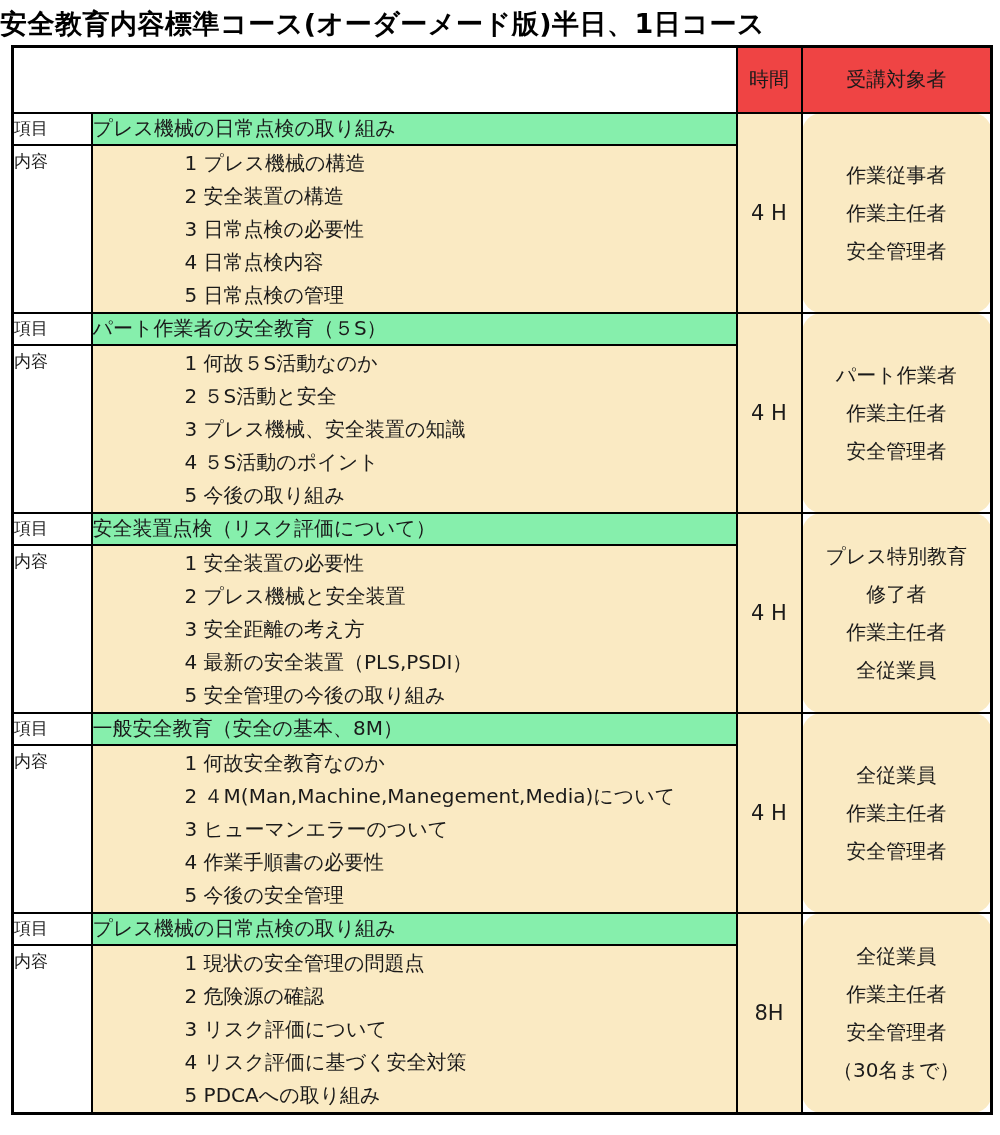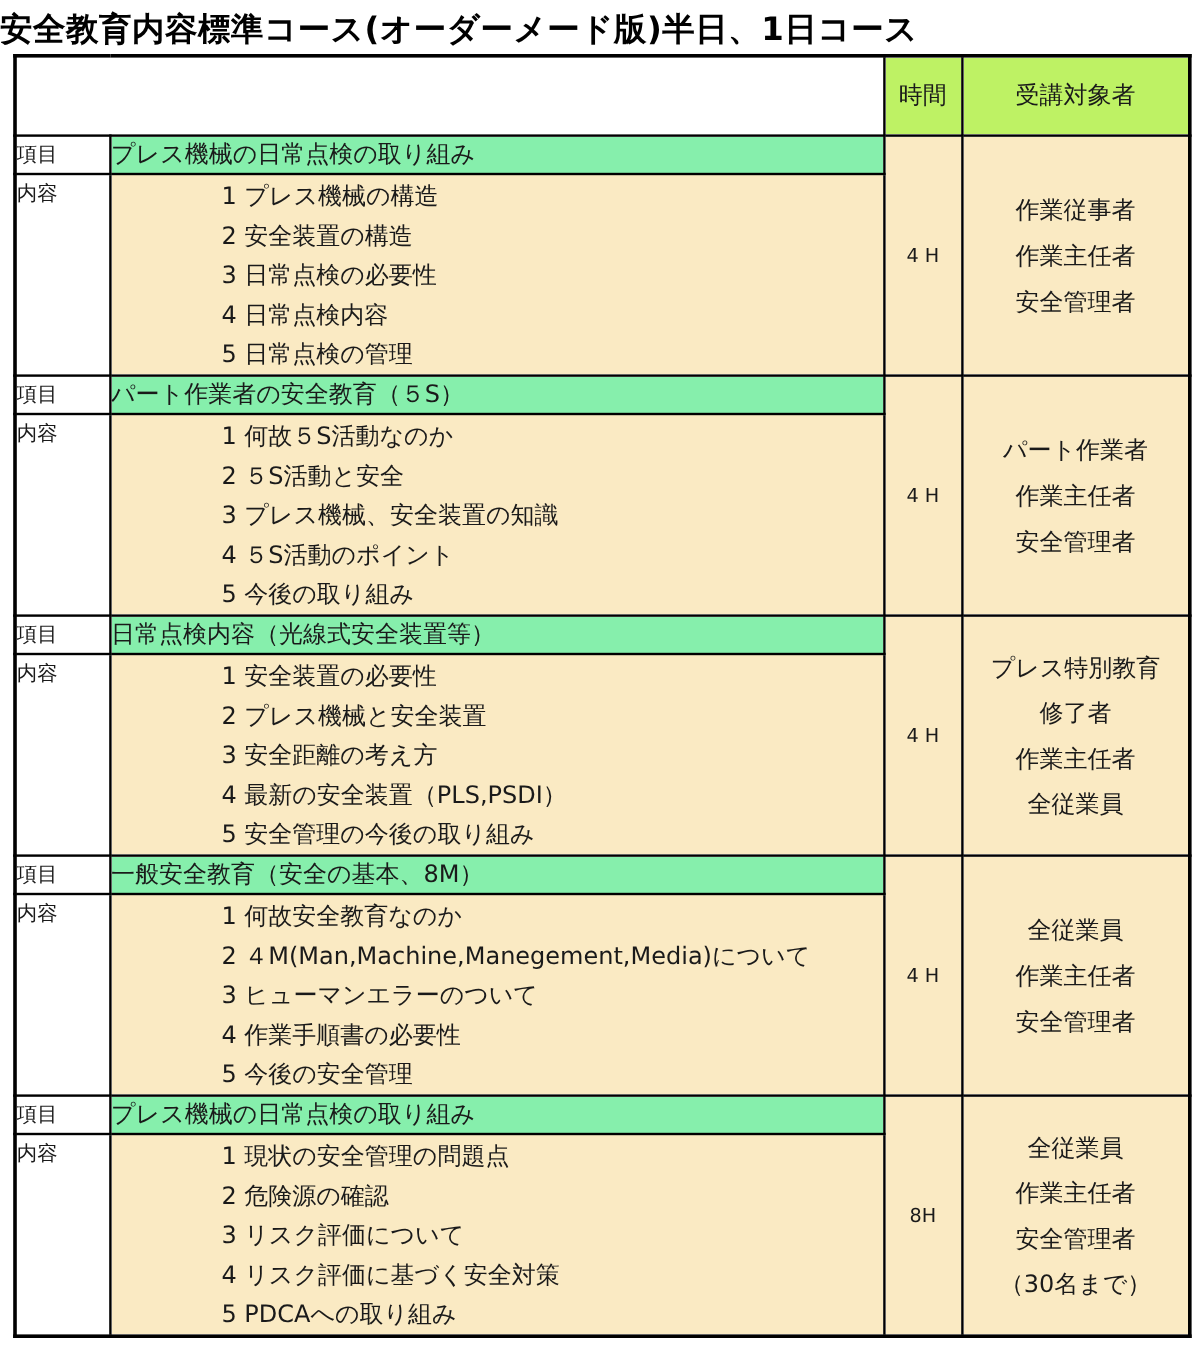--- a/index.html
+++ b/index.html
@@ -38,21 +38,21 @@
     border: 2px solid #000000;
     padding: 0;
     overflow: hidden;
   }
   tr.hdr-row { height: 66px; }
   tr.item-row { height: 32px; }
   tr.content-row { height: 163px; }
 
   td.hdr-blank { background: #ffffff; }
   td.hdr {
-    background: #bef264;
+    background: #ef4444;
     text-align: center;
     vertical-align: middle;
     font-size: 20px;
   }
   td.row-label {
     background: #ffffff;
     font-size: 17px;
   }
   td.row-label.top {
     vertical-align: top;
@@ -73,29 +73,30 @@
   .content-list {
     white-space: pre-line;
     font-size: 20px;
     line-height: 33px;
     padding: 1px 4px 0 92px;
   }
   td.hours {
     background: #faeac3;
     text-align: center;
     vertical-align: middle;
-    font-size: 16px;
+    font-size: 21px;
   }
   td.audience {
     background: #faeac3;
     text-align: center;
     vertical-align: middle;
     font-size: 20px;
     line-height: 38px;
     white-space: pre-line;
+    border-radius: 20px;
   }
 </style>
 </head>
 <body>
 
 <div class="page">
 
   <div class="title">安全教育内容標準コース(オーダーメード版)半日、1日コース</div>
 
   <table class="course">
@@ -146,21 +147,21 @@
         <div class="content-list">1 何故５S活動なのか
 2 ５S活動と安全
 3 プレス機械、安全装置の知識
 4 ５S活動のポイント
 5 今後の取り組み</div>
       </td>
     </tr>
 
     <tr class="item-row">
       <td class="row-label">項目</td>
-      <td class="item-title">日常点検内容（光線式安全装置等）</td>
+      <td class="item-title">安全装置点検（リスク評価について）</td>
       <td class="hours" rowspan="2">4 H</td>
       <td class="audience" rowspan="2">プレス特別教育
 修了者
 作業主任者
 全従業員</td>
     </tr>
     <tr class="content-row">
       <td class="row-label top">内容</td>
       <td class="content-cell">
         <div class="content-list">1 安全装置の必要性

